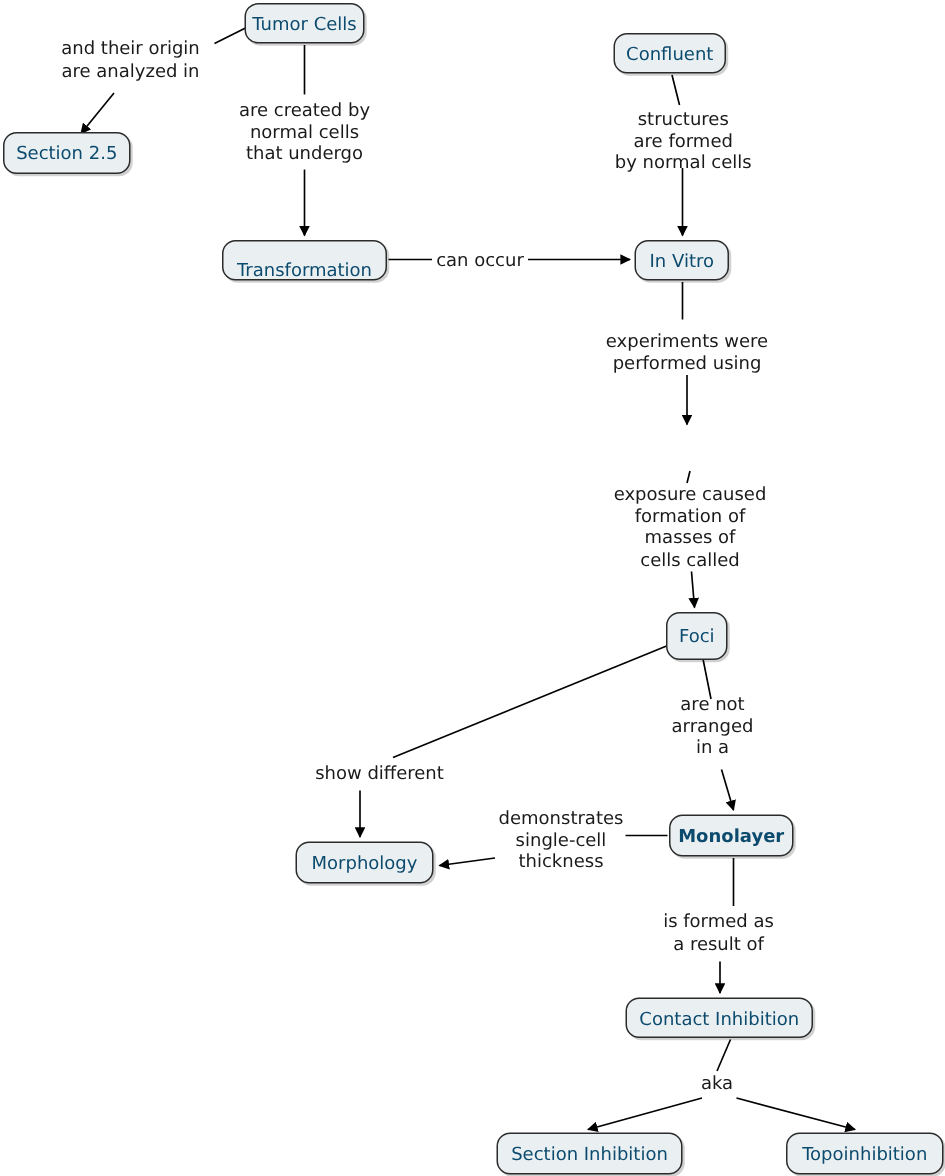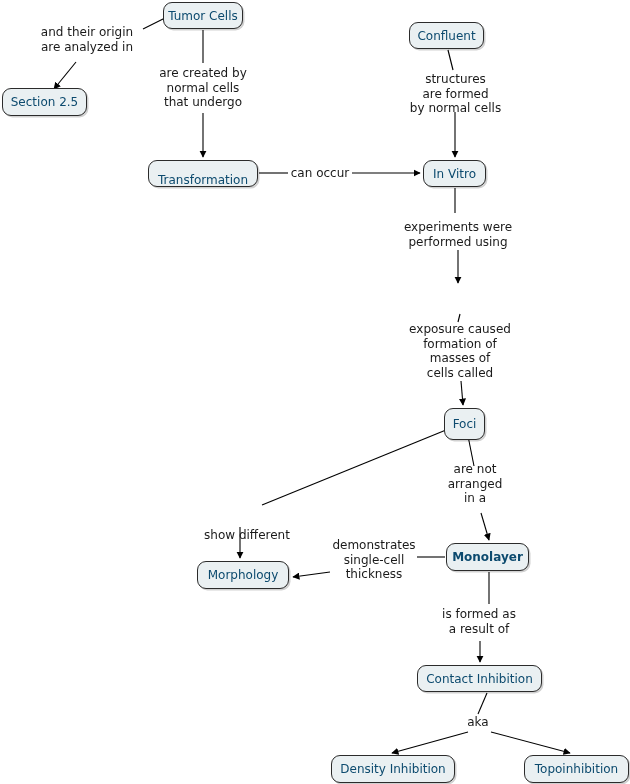--- a/index.html
+++ b/index.html
@@ -128,21 +128,21 @@
 
   <div class="node" style="left:446px; top:543px; width:83px; height:28px;font-weight:bold;">
     <span>Monolayer</span>
   </div>
 
   <div class="node" style="left:417px; top:665px; width:125px; height:27px;">
     <span>Contact Inhibition</span>
   </div>
 
   <div class="node" style="left:331px; top:755px; width:124px; height:28px;">
-    <span>Density Inhibition</span>
+    <span>Section Inhibition</span>
   </div>
 
   <div class="node" style="left:524px; top:755px; width:105px; height:28px;">
     <span>Topoinhibition</span>
   </div>
 
   <div class="edge-label" style="left:24px; top:25px; width:126px;">and their origin
 are analyzed in</div>
 
   <div class="edge-label" style="left:141px; top:66px; width:124px;">are created by
@@ -156,21 +156,21 @@
 by normal cells</div>
 
   <div class="edge-label" style="left:393px; top:220px; width:130px;">experiments were
 performed using</div>
 
   <div class="edge-label" style="left:395px; top:322px; width:130px;">exposure caused
 formation of
 masses of
 cells called</div>
 
-  <div class="edge-label" style="left:186px; top:508px; width:122px;margin-top:20px;">show different</div>
+  <div class="edge-label" style="left:192px; top:508px; width:122px;">show different</div>
 
   <div class="edge-label" style="left:443px; top:462px; width:64px;">are not
 arranged
 in a</div>
 
   <div class="edge-label" style="left:330px; top:538px; width:88px;">demonstrates
 single-cell
 thickness</div>
 
   <div class="edge-label" style="left:424px; top:607px; width:110px;">is formed as

